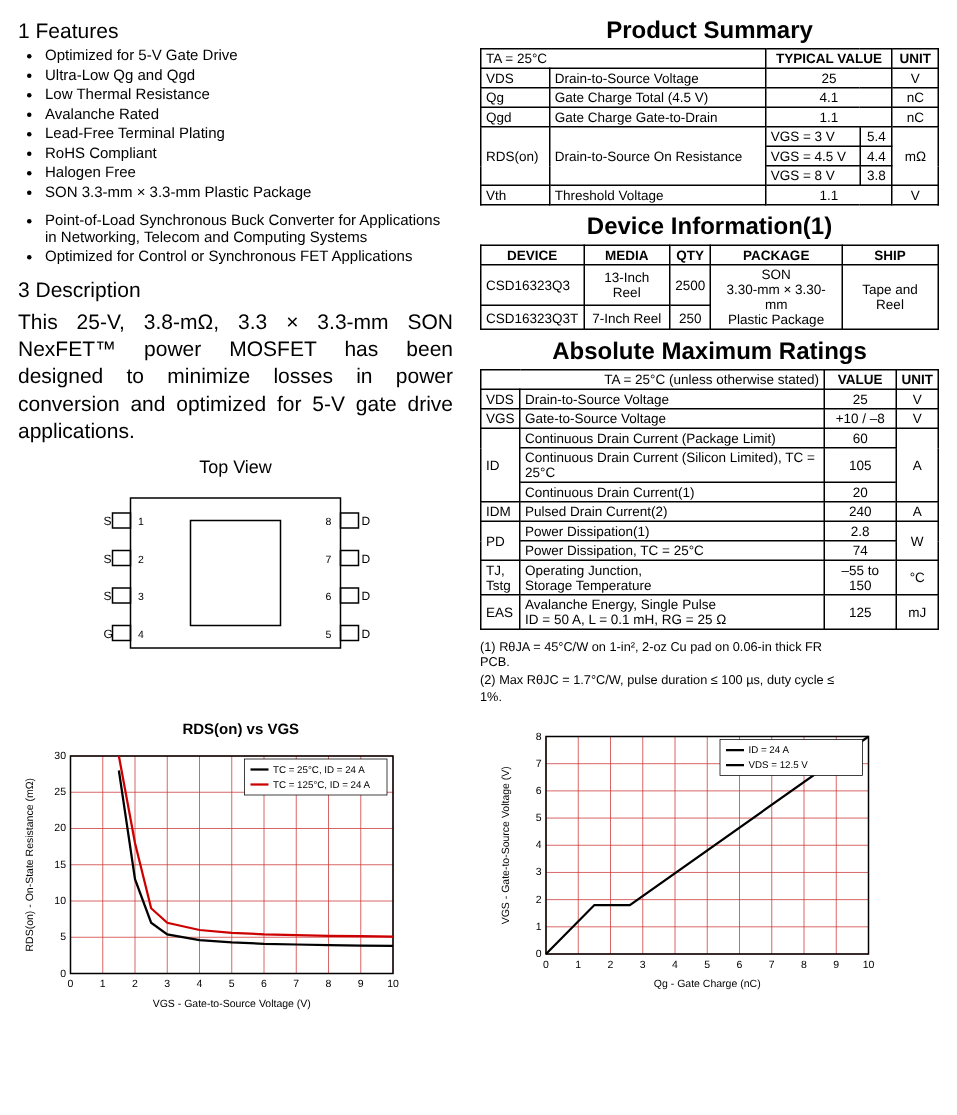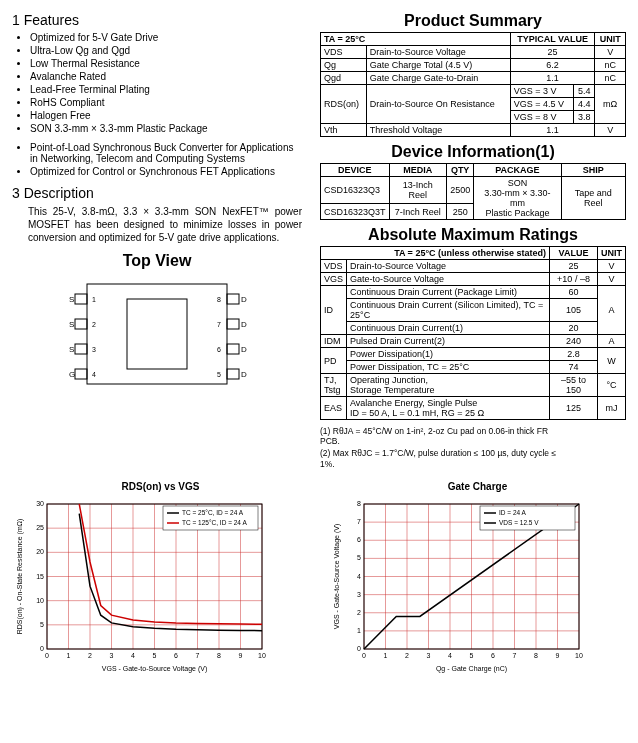--- a/index.html
+++ b/index.html
@@ -9,29 +9,29 @@
     color: #000;
     background: #fff;
     width: 638px;
     padding: 8px 12px;
     box-sizing: border-box;
   }
   .layout { display: flex; gap: 18px; }
   .left { flex: 0 0 290px; }
   .right { flex: 1 1 auto; }
   h2 { font-size: 14px; margin: 4px 0 4px 0; font-weight: normal; }
-  h3.center { text-align: center; font-size: 16px; font-weight: bold; margin: 4px 0; }
+  h3.center { text-align: center; font-size: 12px; font-weight: normal; margin: 4px 0; }
   ul { margin: 2px 0 8px 18px; padding: 0; }
   li { margin: 2px 0; font-size: 10px; }
-  p.desc { font-size: 10px; text-align: justify; margin: 2px 0 8px 16px; line-height: 1.3; }
+  p.desc { font-size: 14px; text-align: justify; margin: 2px 0 8px 0; line-height: 1.3; }
   table { border-collapse: collapse; width: 100%; font-size: 9px; margin-bottom: 6px; }
   th, td { border: 1px solid #000; padding: 1px 3px; }
   th { font-weight: bold; text-align: center; }
   .table-title { font-weight: bold; text-align: center; font-size: 16px; margin: 4px 0 2px 0; }
-  .bold { font-weight: bold; }
+  .bold { font-weight: normal; }
   .center { text-align: center; }
   .charts-row { display: flex; gap: 20px; margin-top: 10px; justify-content: space-between; }
   .chart-box { flex: 1; }
   .chart-title { text-align: center; font-size: 10px; font-weight: bold; margin-bottom: 2px; }
   svg.diagram { display: block; margin: 4px auto; }
   .footnote { font-size: 8.5px; margin: 2px 0; line-height: 1.2; }
 </style>
 </head>
 <body>
 
@@ -103,21 +103,21 @@
       </tr>
       <tr>
             <td>VDS</td>
             <td>Drain-to-Source Voltage</td>
             <td class="center" colspan="2">25</td>
             <td class="center">V</td>
           </tr>
       <tr>
             <td>Qg</td>
             <td>Gate Charge Total (4.5 V)</td>
-            <td class="center" colspan="2">6.2</td>
+            <td class="center" colspan="2">4.1</td>
             <td class="center">nC</td>
           </tr>
       <tr>
             <td>Qgd</td>
             <td>Gate Charge Gate-to-Drain</td>
             <td class="center" colspan="2">1.1</td>
             <td class="center">nC</td>
           </tr>
       <tr>
             <td rowspan="3">RDS(on)</td>
@@ -292,21 +292,20 @@
         <g>
           <rect x="151" y="12" width="95" height="24" fill="#fff" stroke="#000" stroke-width="0.5"></rect>
           <line x1="155" y1="19" x2="167" y2="19" stroke="#000" stroke-width="1.5"></line>
           <text x="170" y="21" font-size="6.5" fill="#000">TC = 25°C, ID = 24 A</text>
           <line x1="155" y1="29" x2="167" y2="29" stroke="#c00" stroke-width="1.5"></line>
           <text x="170" y="31" font-size="6.5" fill="#000">TC = 125°C, ID = 24 A</text>
         </g>
       </svg>
   </div>
   <div class="chart-box">
-    <div class="chart-title">Gate Charge</div>
     <svg width="260" height="180" id="chart1">
         <line x1="35" y1="10" x2="35" y2="155" stroke="#c33" stroke-width="0.5"></line>
         <text x="35" y="164" font-size="7" fill="#000" text-anchor="middle">0</text>
         <line x1="56.5" y1="10" x2="56.5" y2="155" stroke="#c33" stroke-width="0.5"></line>
         <text x="56.5" y="164" font-size="7" fill="#000" text-anchor="middle">1</text>
         <line x1="78" y1="10" x2="78" y2="155" stroke="#c33" stroke-width="0.5"></line>
         <text x="78" y="164" font-size="7" fill="#000" text-anchor="middle">2</text>
         <line x1="99.5" y1="10" x2="99.5" y2="155" stroke="#c33" stroke-width="0.5"></line>
         <text x="99.5" y="164" font-size="7" fill="#000" text-anchor="middle">3</text>
         <line x1="121" y1="10" x2="121" y2="155" stroke="#c33" stroke-width="0.5"></line>

